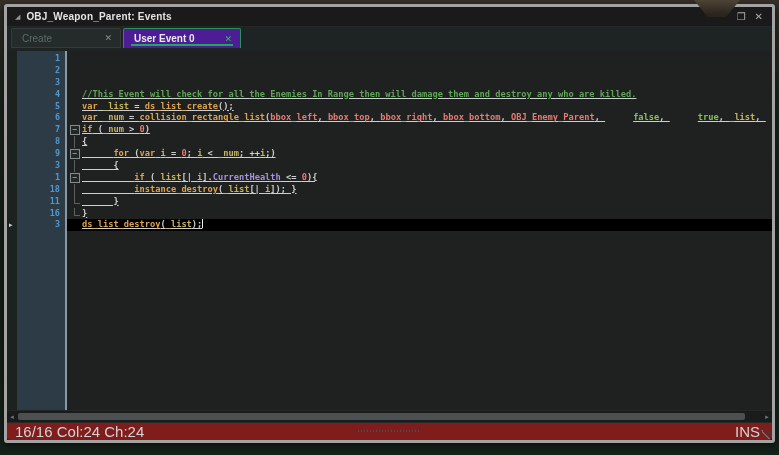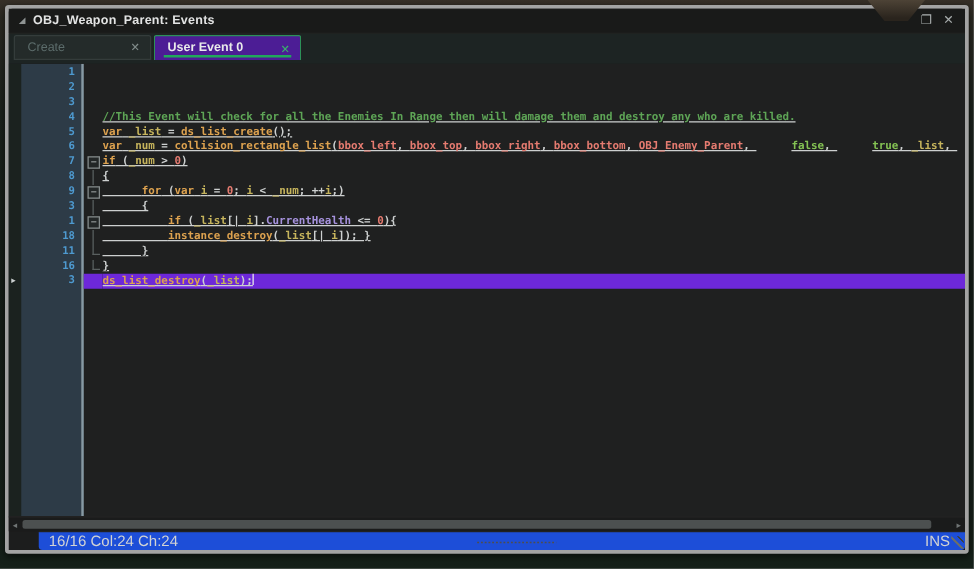--- a/index.html
+++ b/index.html
@@ -43,38 +43,38 @@
   .strip-divider{position:absolute;left:58px;top:0;bottom:0;width:2px;background:#8699a4;}
   .lines{position:absolute;left:0;top:0;right:0;padding-top:2px;}
   .ln-row{display:flex;height:11.9px;line-height:11.9px;}
   .cell-margin{flex:0 0 10px;position:relative;}
   .caret-marker{position:absolute;left:2px;top:0;color:#ccd1d1;font-size:7px;line-height:11.9px;}
   .cell-gutter{flex:0 0 48px;box-sizing:border-box;padding-right:5px;text-align:right;
     font:bold 8.5px "DejaVu Sans Mono",monospace;color:#4e9ad0;}
   .cell-divider{flex:0 0 2px;}
   .cell-fold{flex:0 0 15px;position:relative;}
   .cell-code{flex:1 1 auto;white-space:pre;font:bold 8.7px "DejaVu Sans Mono",monospace;color:#cdd0d0;text-decoration:underline;}
-  .ln-row.current .cell-fold,.ln-row.current .cell-code{background:#6d28d9;}
+  .ln-row.current .cell-fold,.ln-row.current .cell-code{background:#000000;}
   .foldbox{position:absolute;left:3px;top:1px;width:8px;height:8px;border:1px solid #878d8d;
     color:#b8bdbd;font:8px "DejaVu Sans Mono",monospace;line-height:7px;text-align:center;background:#232727;}
   .foldline{position:absolute;left:7px;top:0;bottom:0;width:1px;background:#5a6060;}
   .foldend{position:absolute;left:7px;top:0;width:5px;height:7px;border-left:1px solid #5a6060;border-bottom:1px solid #5a6060;}
   .caret{display:inline-block;width:1px;height:9px;background:#ececec;vertical-align:-1px;}
   .tk-cm{color:#5ea556;} .tk-kw{color:#dda24f;} .tk-fn{color:#dda24f;}
   .tk-lv{color:#c6b45c;} .tk-bv{color:#e57b70;} .tk-rs{color:#e57b70;}
   .tk-nm{color:#e57b70;} .tk-bo{color:#84c253;margin-left:28px;} .tk-fd{color:#a692dd;} .tk-pl{color:#cdd0d0;}
   
   .hscroll{flex:0 0 11px;background:#1a1b1b;position:relative;border-top:1px solid #242525;}
   .scroll-arrow{position:absolute;top:0;height:100%;width:10px;color:#6f7474;font-size:7px;
     display:flex;align-items:center;justify-content:center;}
   .scroll-arrow.left{left:0;} .scroll-arrow.right{right:0;}
   .scroll-thumb{position:absolute;left:11px;top:2px;height:7px;width:727px;background:#4c5050;border-radius:2px;}
   
-  .statusbar{flex:0 0 14px;background:#1d4ed8;border-top:1px solid #272828;position:relative;
-    display:flex;align-items:center;color:#d2d3d3;font-size:12px;border-radius:0 0 3px 3px;margin-left:24px;}
+  .statusbar{flex:0 0 14px;background:#7f1d1d;border-top:1px solid #272828;position:relative;
+    display:flex;align-items:center;color:#d2d3d3;font-size:15px;border-radius:0 0 3px 3px;}
   .status-left{padding-left:8px;}
   .status-right{position:absolute;right:12px;}
   .dots{position:absolute;left:350px;top:7px;width:64px;height:2px;
     background-image:radial-gradient(circle,#4d4d4d 0.7px,transparent 0.8px);background-size:3px 2px;}
   .grip{position:absolute;right:1px;bottom:1px;width:10px;height:10px;
     background:linear-gradient(45deg,transparent 40%,#686d6d 40%,#686d6d 50%,transparent 50%,transparent 70%,#3a3e3e 70%,#3a3e3e 78%,transparent 78%);}
 </style>
 </head>
 <body>
 

